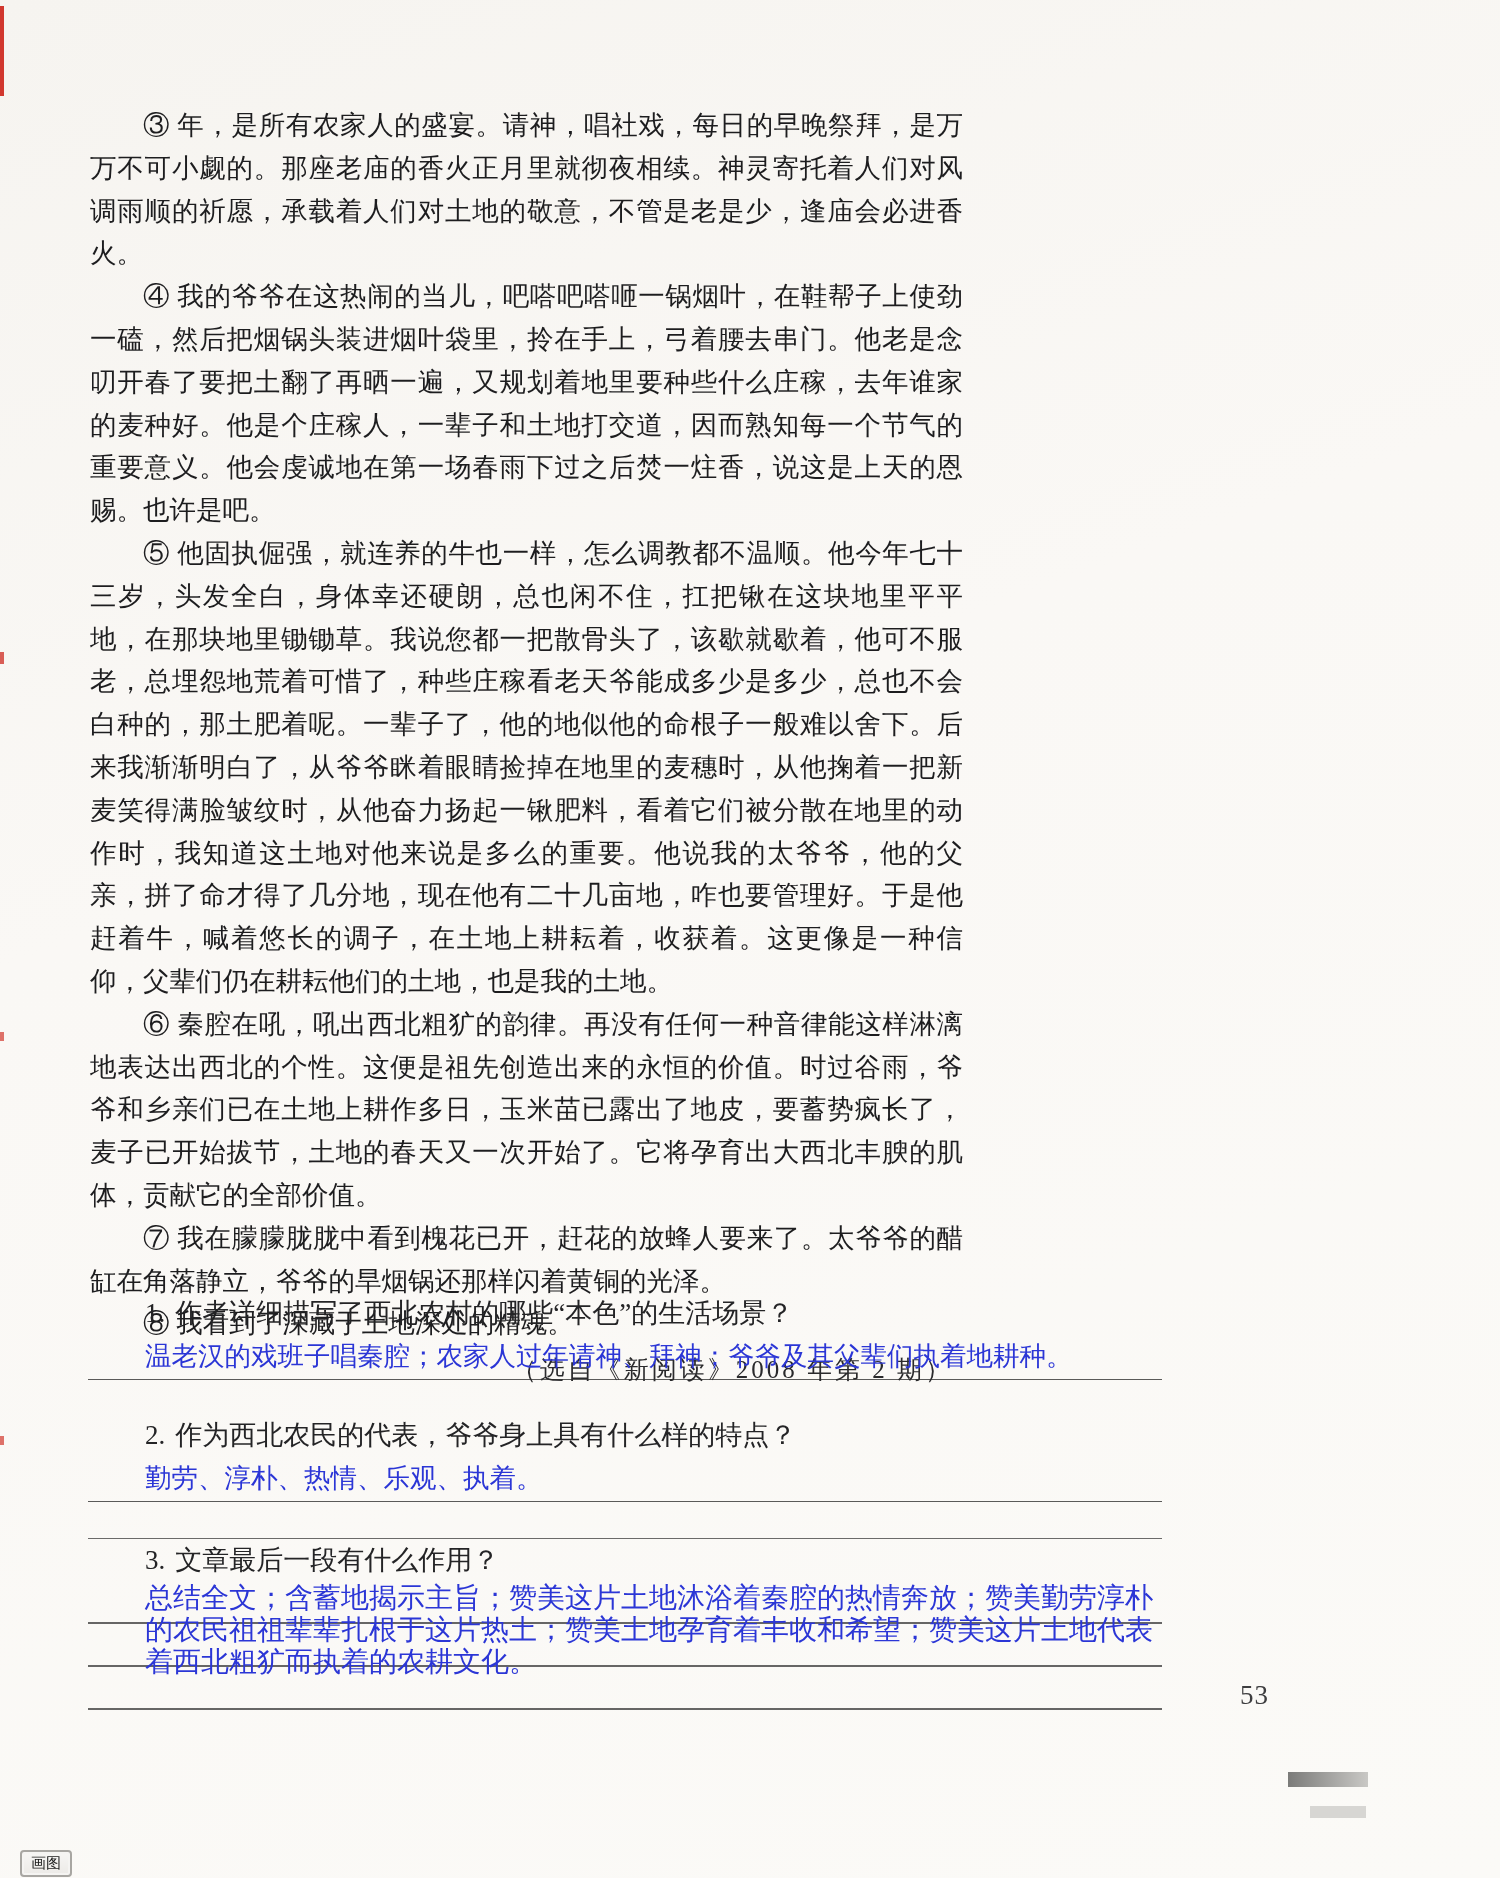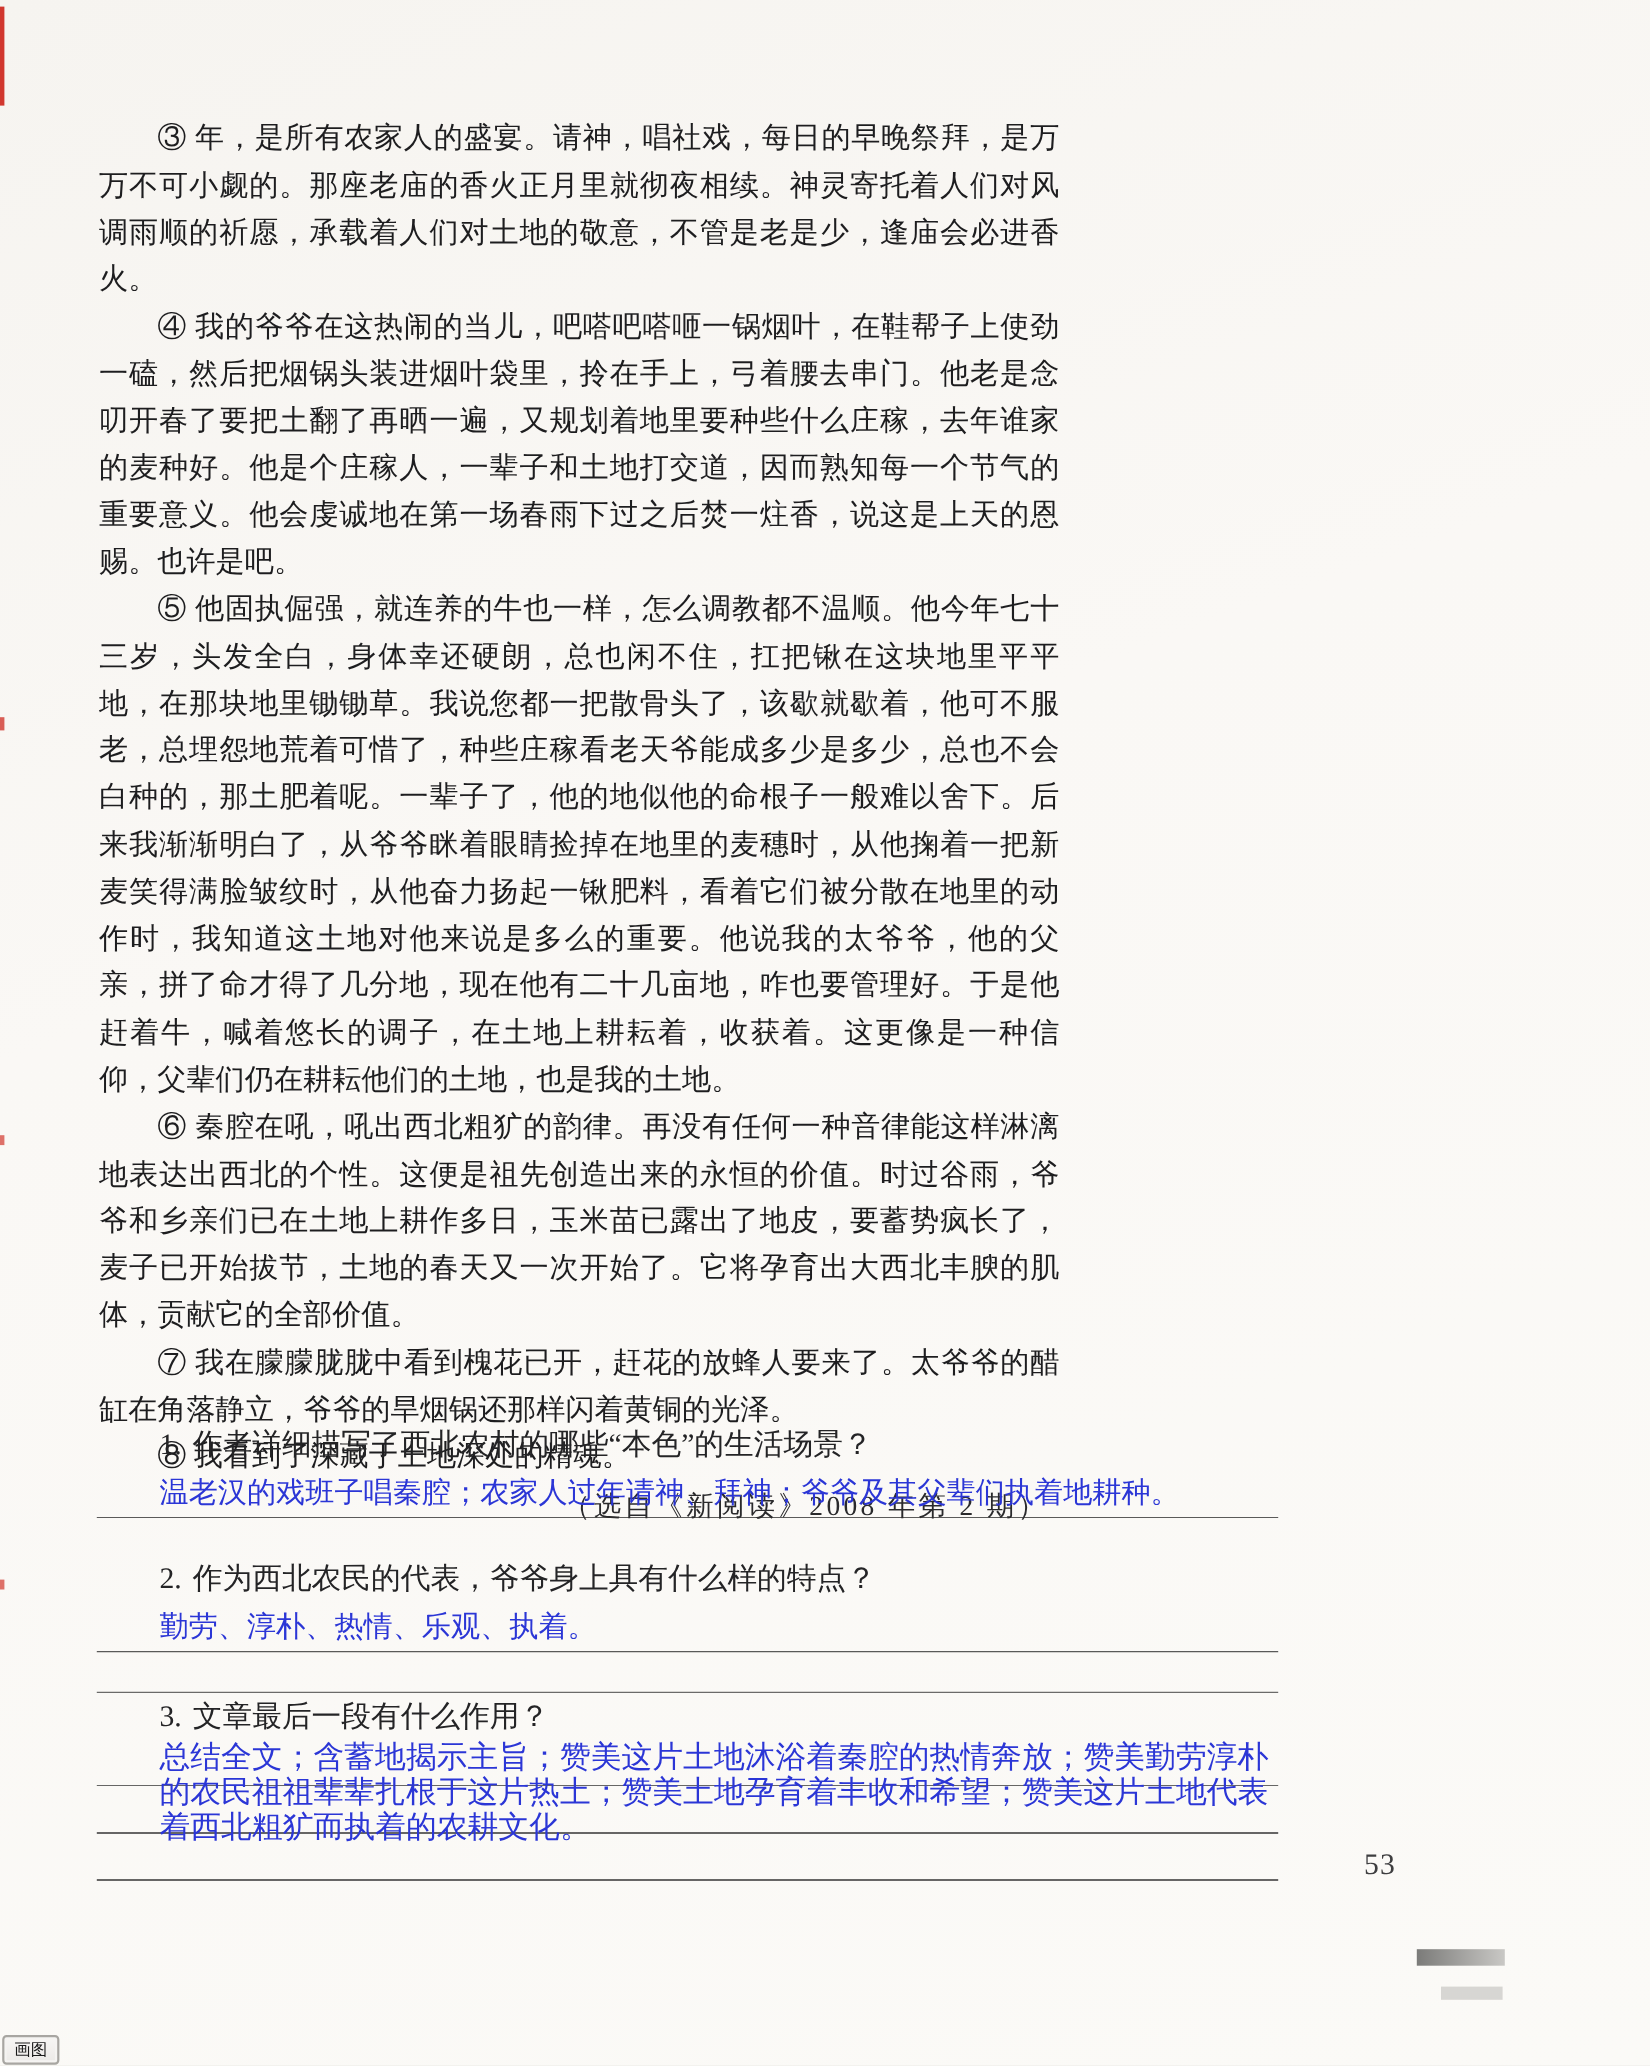--- a/index.html
+++ b/index.html
@@ -57,21 +57,21 @@
   }
 
   
   .pagenum{position:absolute;left:1240px;top:1680px;font-size:27px;color:#3e3e40;letter-spacing:1px;}
   .bar1{position:absolute;left:1288px;top:1772px;width:80px;height:15px;
         background:linear-gradient(to right,#7b7b79,#c9c8c5);}
   .bar2{position:absolute;left:1310px;top:1806px;width:56px;height:12px;background:#d7d6d3;}
 
   
   .paint-btn{
-    position:absolute;left:2px;top:1850px;
+    position:absolute;left:20px;top:1850px;
     font-family:"Liberation Sans","DejaVu Sans",sans-serif;
     font-size:15px;color:#1a1a1a;
     background:linear-gradient(#f7f6f4,#eceae7);
     border:2px solid #a8a6a2;border-radius:4px;
     padding:2px 9px;box-shadow:0 0 0 2px #f5f4f2 inset;
     cursor:pointer;
   }
 </style>
 </head>
 <body>

